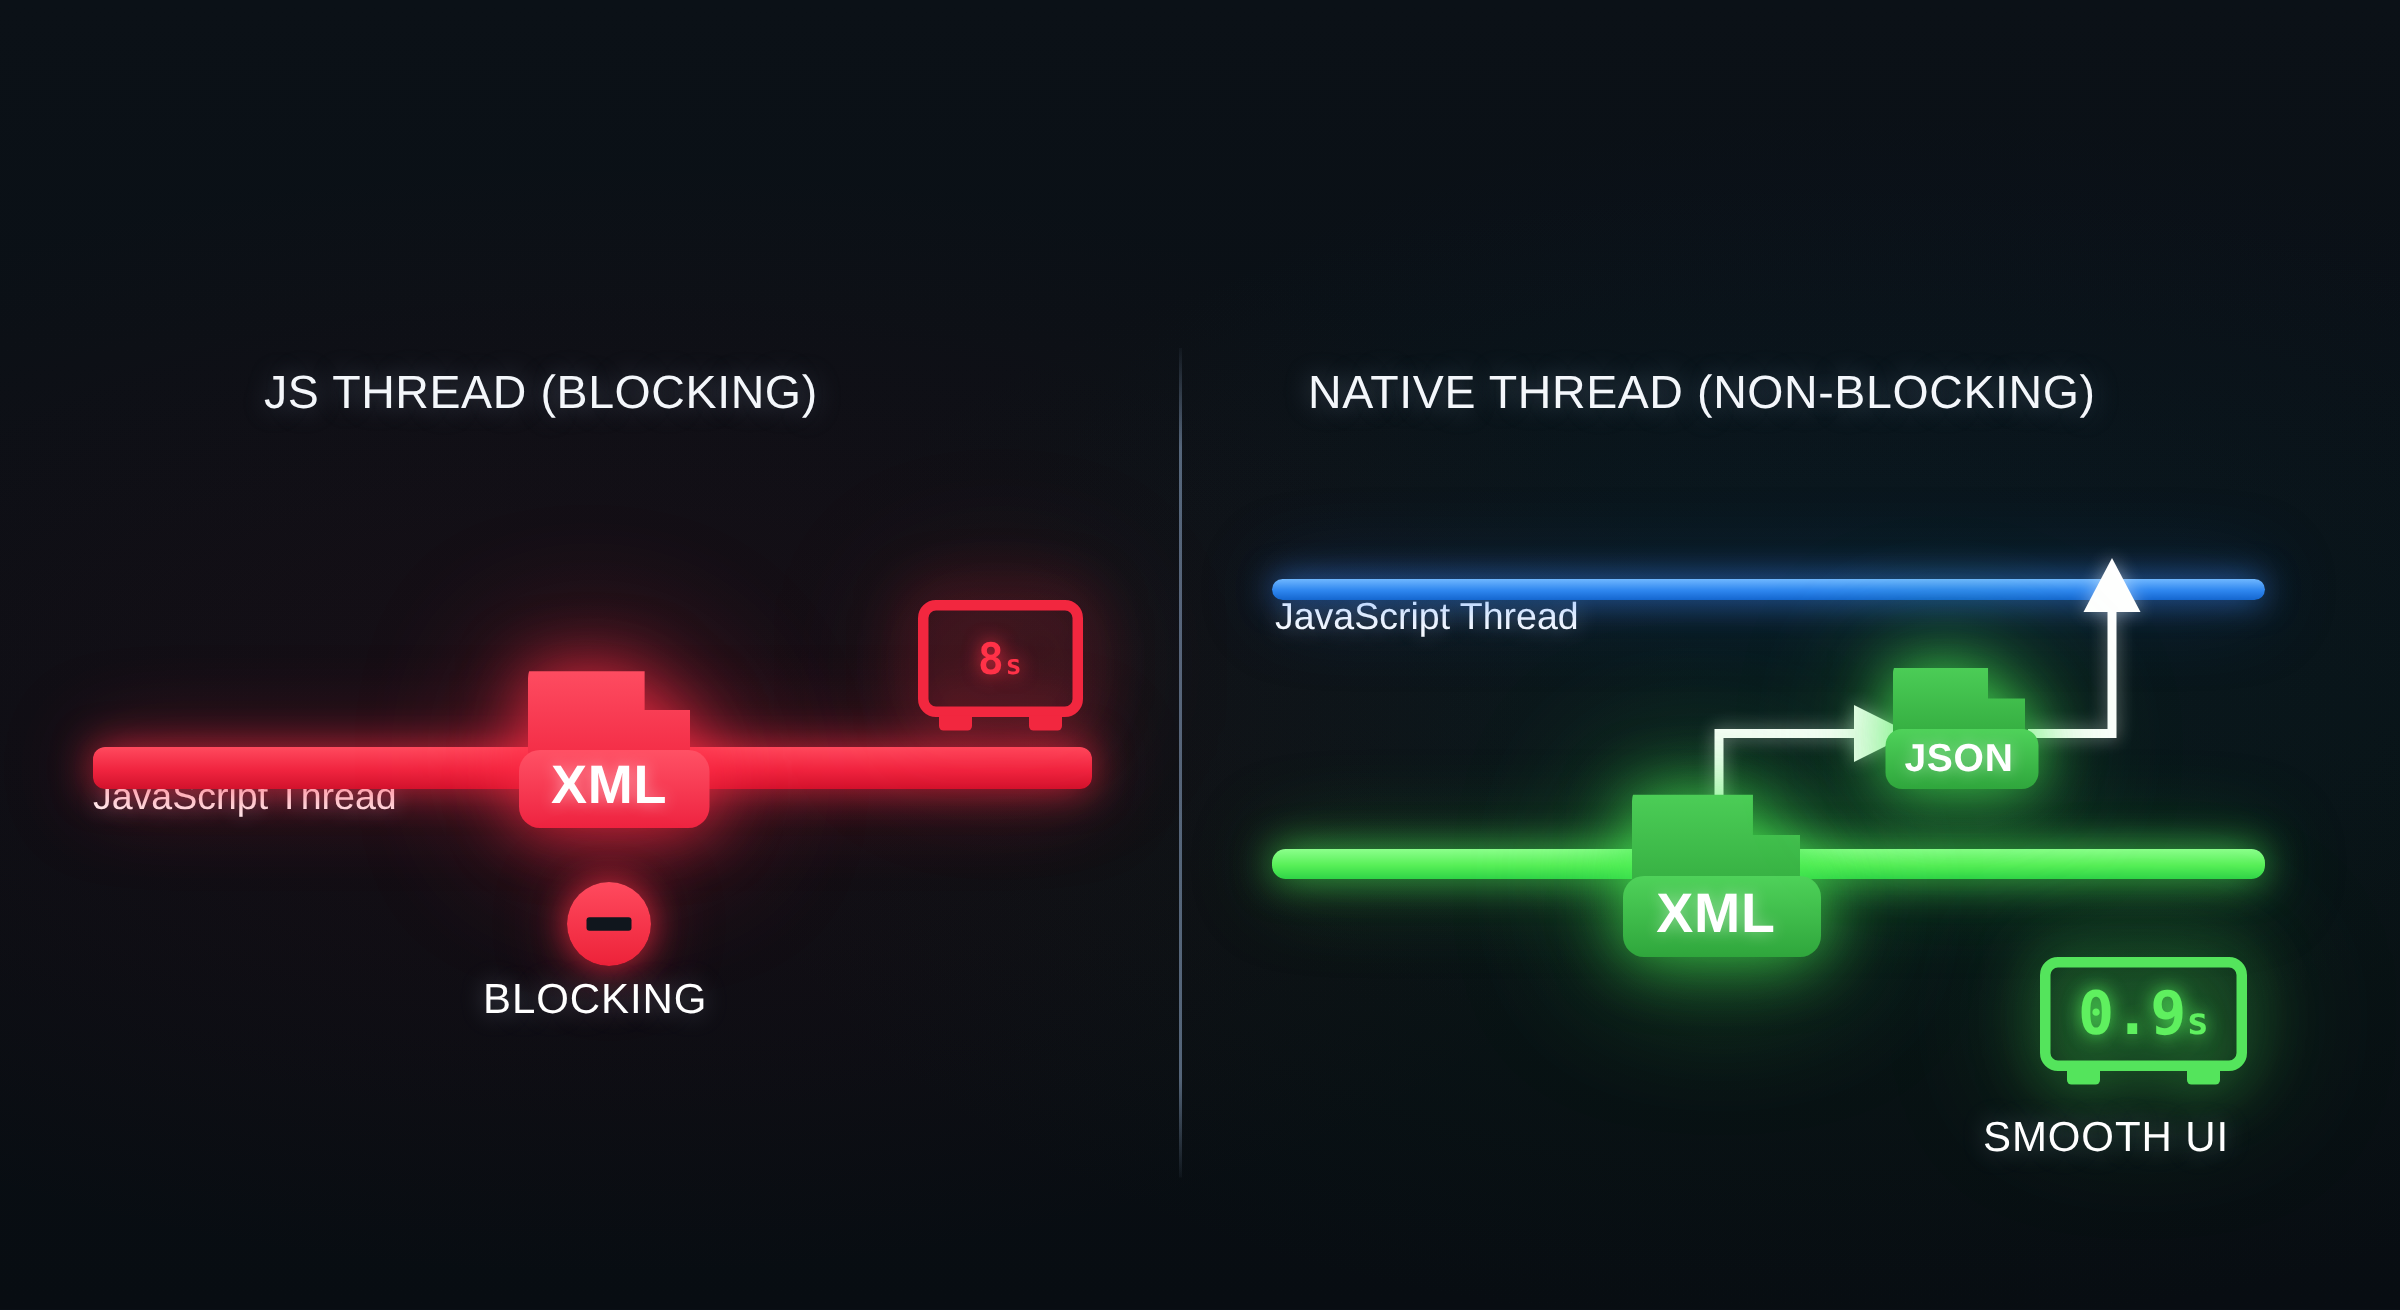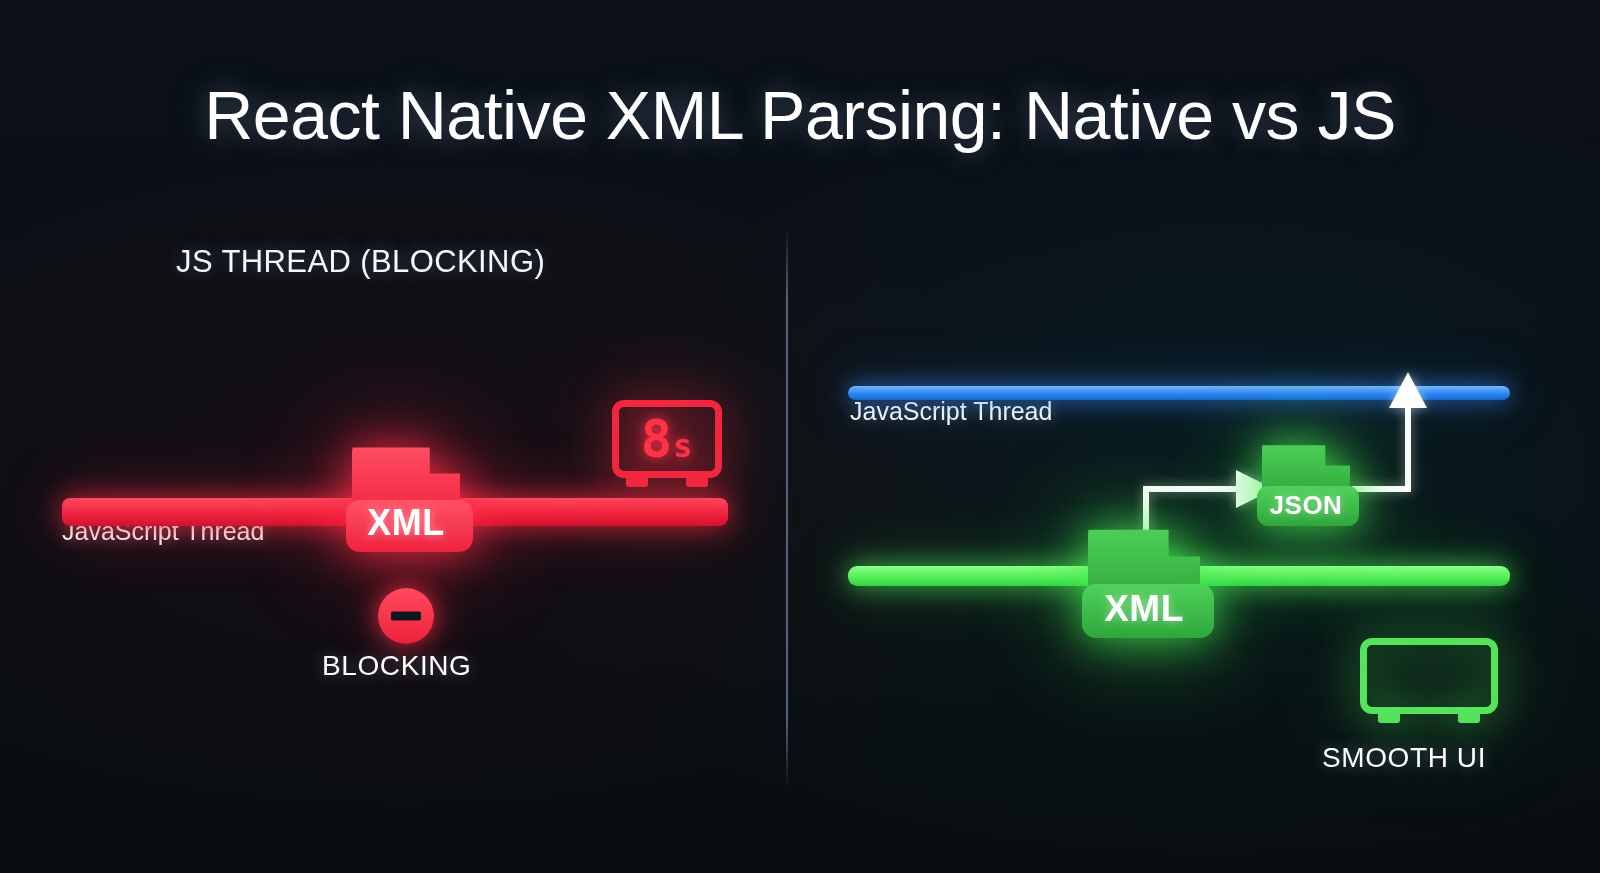--- a/index.html
+++ b/index.html
@@ -133,21 +133,21 @@
   .timer .foot{position:absolute;width:22px;height:10px;border-radius:0 0 3px 3px;}
   .timer .digits{
     position:absolute;left:0;right:0;top:50%;transform:translateY(-50%);
     text-align:center;font-family:"DejaVu Sans Mono", monospace;font-weight:700;
   }
 
   #timer-red{left:612px;top:400px;width:110px;height:78px;
     filter:drop-shadow(0 0 20px rgba(255,45,70,0.70)) drop-shadow(0 0 46px rgba(255,40,65,0.34));}
   #timer-red .frame{border:7px solid #f2273f;}
   #timer-red .foot{background:#f2273f;}
-  #timer-red .digits{color:#ff3248;font-size:52px;letter-spacing:1px;
+  #timer-red .digits{color:#ff3248;font-size:29px;letter-spacing:1px;
     text-shadow:0 0 12px rgba(255,50,72,0.9);}
 
   #timer-green{left:1360px;top:638px;width:138px;height:76px;
     filter:drop-shadow(0 0 20px rgba(75,240,85,0.72)) drop-shadow(0 0 48px rgba(60,225,75,0.38));}
   #timer-green .frame{border:7px solid #54e45c;}
   #timer-green .foot{background:#54e45c;}
   #timer-green .digits{color:#5ff05f;font-size:40px;letter-spacing:0px;
     text-shadow:0 0 12px rgba(90,250,95,0.9);}
   .timer .unit{font-size:0.62em;}
 
@@ -173,21 +173,20 @@
   }
 
   
   .arrows{position:absolute;left:0;top:0;width:1600px;height:873px;pointer-events:none;}
 </style>
 </head>
 <body>
 
 <div class="stage">
 
-  <div class="title">React Native XML Parsing: Native vs JS</div>
 
   <div class="divider"></div>
 
   <div class="head" id="head-left">JS THREAD (BLOCKING)</div>
 
   <div class="tlabel" id="label-js-left">JavaScript Thread</div>
 
   <div class="bar bar-red"></div>
 
   <div class="fileicon" id="icon-xml-red">
@@ -203,20 +202,21 @@
       <div class="foot" style="left:14px"></div>
       <div class="foot" style="right:14px"></div>
     </div>
   </div>
 
   <div id="blocking-badge">
     <div class="minus"></div>
   </div>
   <div id="label-blocking">BLOCKING</div>
 
+  <div class="head" id="head-right">NATIVE THREAD (NON-BLOCKING)</div>
 
   <div class="tlabel" id="label-js-right">JavaScript Thread</div>
   <div class="bar bar-blue"></div>
 
   <div class="bar bar-green"></div>
 
   <svg class="arrows" viewBox="0 0 1600 873">
     <g stroke="#ffffff" stroke-width="6" fill="none" style="filter:drop-shadow(0 0 6px rgba(255,255,255,0.45))">
 
       <path d="M1146,548 L1146,489 L1238,489"></path>
@@ -234,20 +234,21 @@
   </div>
 
   <div class="fileicon" id="icon-json">
     <div class="sheet"></div>
     <div class="band"></div>
     <div class="txt">JSON</div>
   </div>
 
   <div class="timer" id="timer-green">
     <div class="frame"></div>
+    <div class="digits"><span>0.9</span><span class="unit">s</span></div>
     <div class="feet">
       <div class="foot" style="left:18px"></div>
       <div class="foot" style="right:18px"></div>
     </div>
   </div>
 
   <div id="label-smooth">SMOOTH UI</div>
 
 </div>
 

